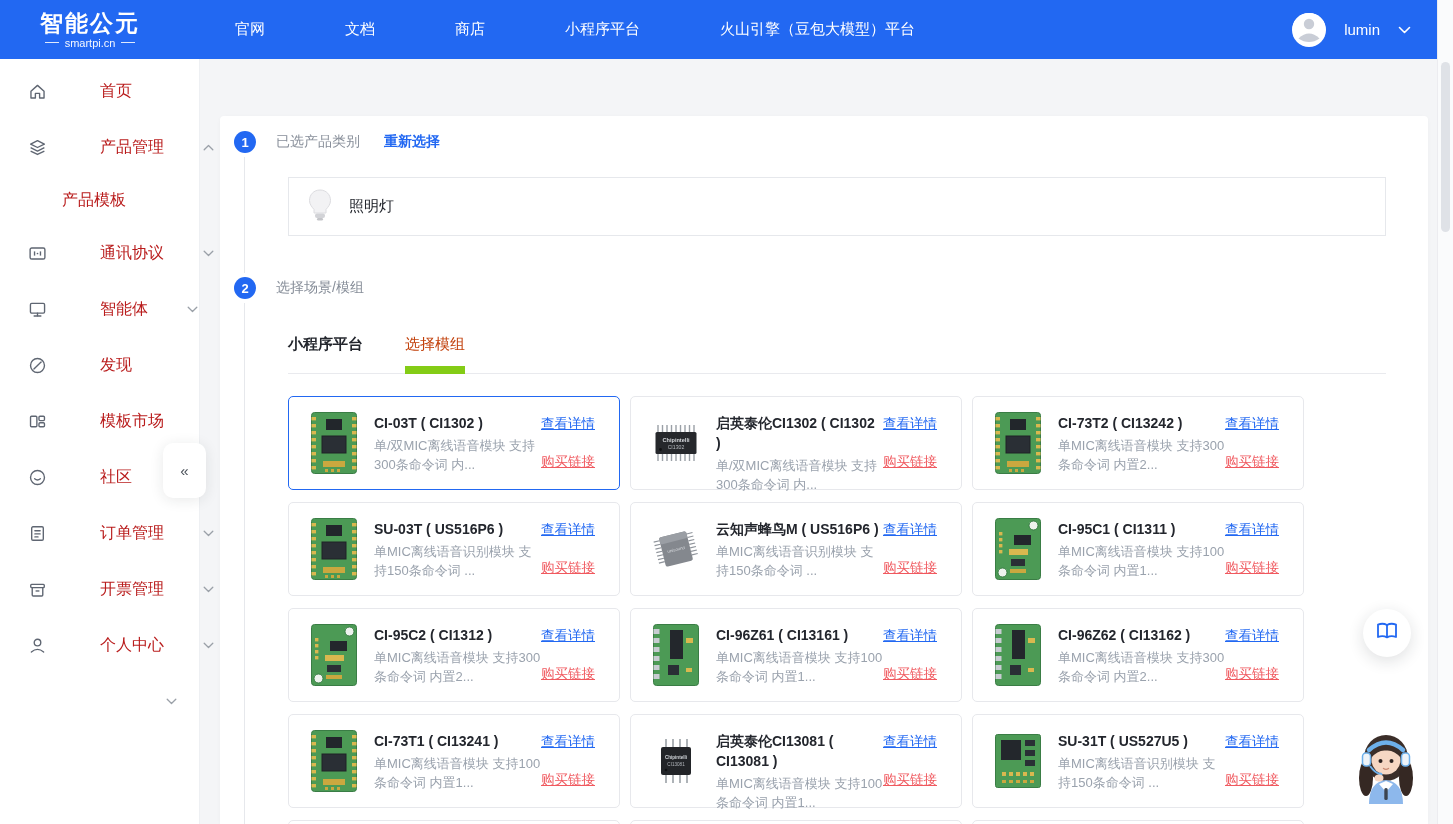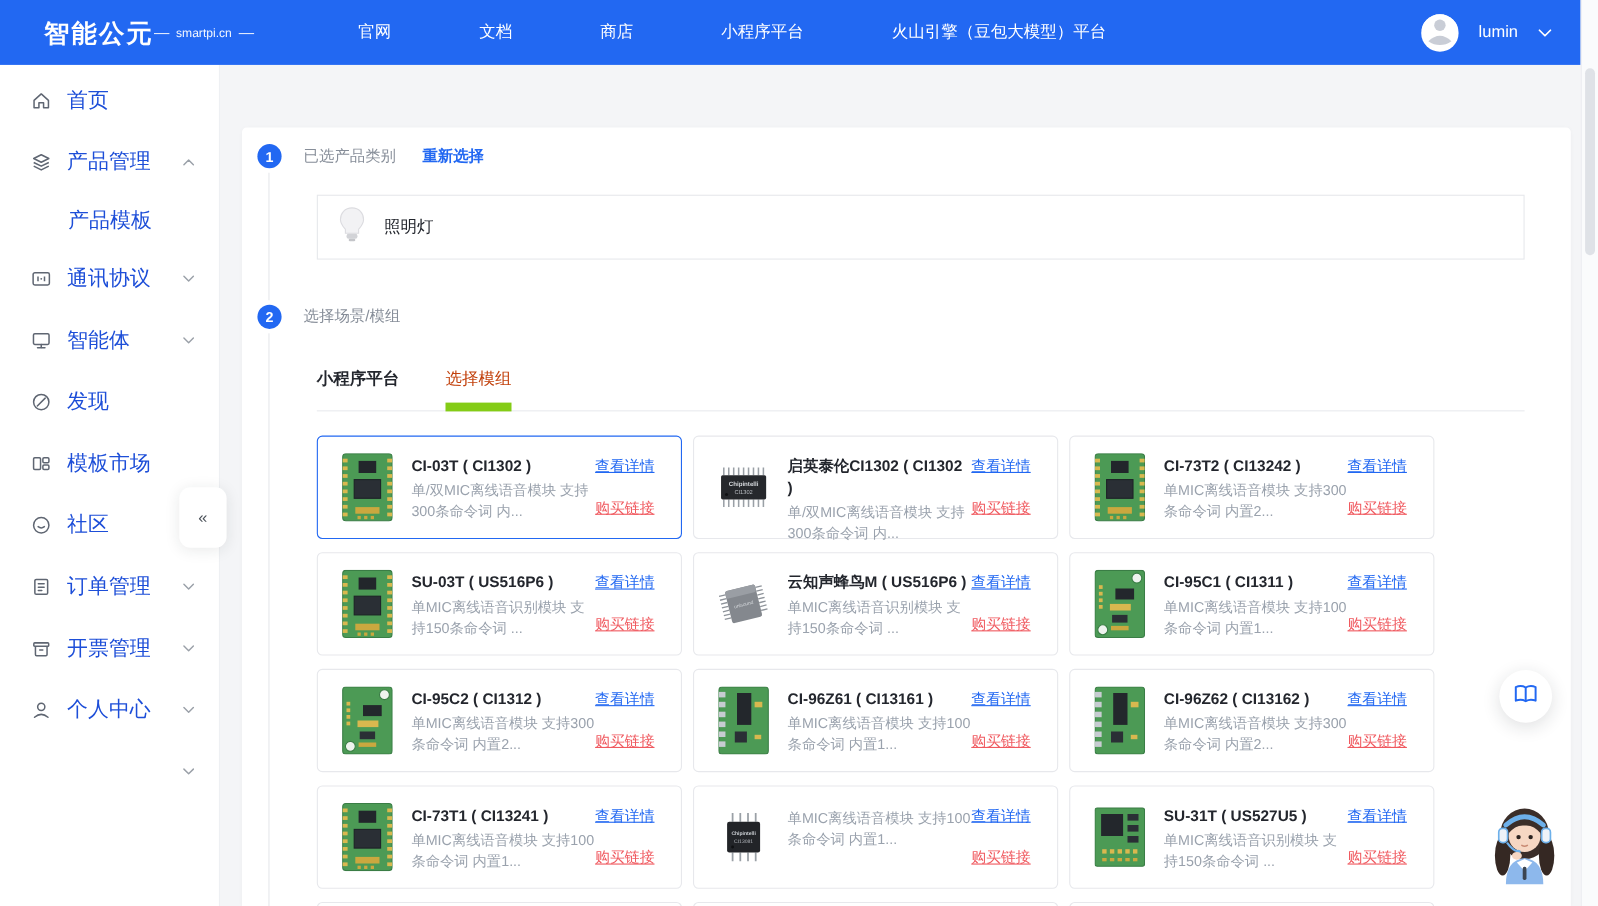--- a/index.html
+++ b/index.html
@@ -1,37 +1,37 @@
 <!DOCTYPE html>
 <html><head>
 <meta charset="utf-8">
 <style>
   * { margin:0; padding:0; box-sizing:border-box; }
   html,body { width:1453px; height:824px; overflow:hidden; font-family:"Liberation Sans","DejaVu Sans",sans-serif; background:#f4f5f7; }
 
   
   .navbar { position:absolute; left:0; top:0; width:1437px; height:59px; background:#2268F2; display:flex; align-items:center; z-index:30; }
-  .logo { margin-left:40px; display:flex; flex-direction:row; align-items:center; color:#fff; cursor:pointer; }
+  .logo { margin-left:40px; display:flex; flex-direction:column; align-items:center; color:#fff; cursor:pointer; }
   .logo-title { font-size:23px; font-weight:800; letter-spacing:2px; line-height:24px; }
   .logo-sub { display:flex; align-items:center; gap:6px; font-size:11px; margin-top:2px; opacity:.95; }
   .logo-sub::before, .logo-sub::after { content:""; width:14px; height:1px; background:#fff; opacity:.9; }
   .nav-menu { display:flex; gap:80px; margin-left:95px; }
   .nav-item { color:#fff; font-size:15px; cursor:pointer; white-space:nowrap; }
   .nav-right { margin-left:auto; display:flex; align-items:center; gap:18px; padding-right:26px; }
   .avatar { width:34px; height:34px; border-radius:50%; overflow:hidden; background:#fff; display:flex; align-items:center; justify-content:center; cursor:pointer; }
   .nav-user { color:#fff; font-size:15px; cursor:pointer; }
   .nav-chev { display:flex; align-items:center; cursor:pointer; }
 
   
   .scrollbar-track { position:absolute; right:0; top:0; width:16px; height:824px; background:#fafbfc; border-left:1px solid #ececf0; z-index:40; }
   .scrollbar-thumb { position:absolute; left:3px; top:62px; width:9px; height:170px; border-radius:5px; background:#dfe2e7; }
 
   
   .sidebar { position:absolute; left:0; top:59px; width:200px; height:765px; background:#fff; border-right:1px solid #eef0f3; padding-top:4px; z-index:10; }
-  .side-item { height:56px; display:flex; align-items:center; padding:0 22px 0 28px; cursor:pointer; color:#1d4ed8; font-size:19px; }
+  .side-item { height:56px; display:flex; align-items:center; padding:0 22px 0 28px; cursor:pointer; color:#b91c1c; font-size:16px;gap:39px; }
   .side-item.child { height:50px; padding-left:62px; }
   .side-icon { width:19px; height:19px; margin-right:14px; display:flex; align-items:center; }
   .side-label { flex:1; white-space:nowrap; }
   .side-chev { display:flex; align-items:center; transition:transform .2s; }
   .side-chev.up { transform:rotate(180deg); }
 
   .collapse-tab { position:absolute; left:163px; top:443px; width:43px; height:55px; background:#fff; border-radius:10px; box-shadow:0 2px 14px rgba(29,35,41,.10); display:flex; align-items:center; justify-content:center; font-size:15px; color:#4a5058; cursor:pointer; z-index:20; }
 
   
   .main { position:absolute; left:200px; top:59px; width:1237px; height:765px; }
@@ -619,20 +619,21 @@
               <line x1="20" y1="45" x2="20" y2="53" stroke="#9aa0a6" stroke-width="1.6"></line>
               <line x1="27" y1="45" x2="27" y2="53" stroke="#9aa0a6" stroke-width="1.6"></line>
               <line x1="34" y1="45" x2="34" y2="53" stroke="#9aa0a6" stroke-width="1.6"></line>
               <rect x="8" y="17" width="30" height="28" rx="2" fill="#222428"></rect>
               <text x="23" y="29" font-size="4.6" font-weight="bold" fill="#cfd3d8" text-anchor="middle" font-family="Liberation Sans, sans-serif">Chipintelli</text>
               <text x="23" y="36" font-size="4.6" fill="#b0b4ba" text-anchor="middle" font-family="Liberation Sans, sans-serif">CI13081</text>
               <circle cx="13" cy="40" r="1.3" fill="#0f1012"></circle>
             </svg>
           </div>
           <div class="card-mid">
+            <div class="card-title">启英泰伦CI13081 ( CI13081 )</div>
             <div class="card-desc">单MIC离线语音模块 支持100条命令词 内置1...</div>
           </div>
           <div class="card-links">
             <a class="link-detail">查看详情</a>
             <a class="link-buy">购买链接</a>
           </div>
         </div>
         <div class="card">
           <div class="card-img">
             <svg width="46" height="62" viewBox="0 0 46 62">

